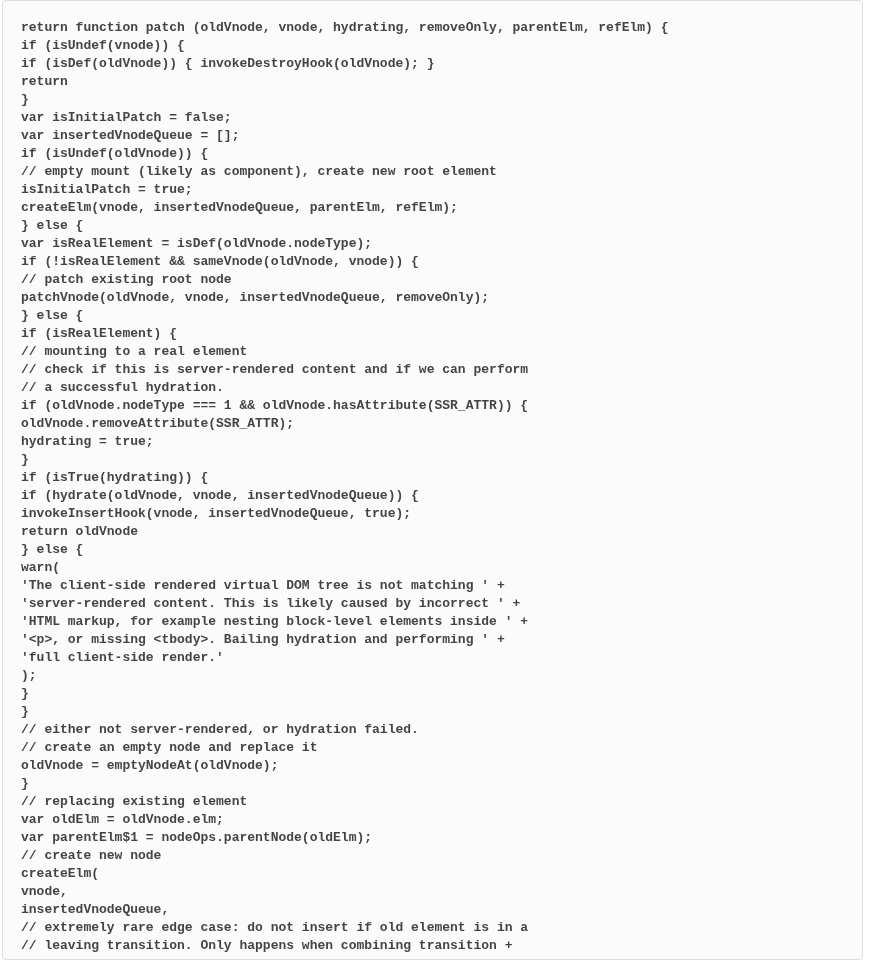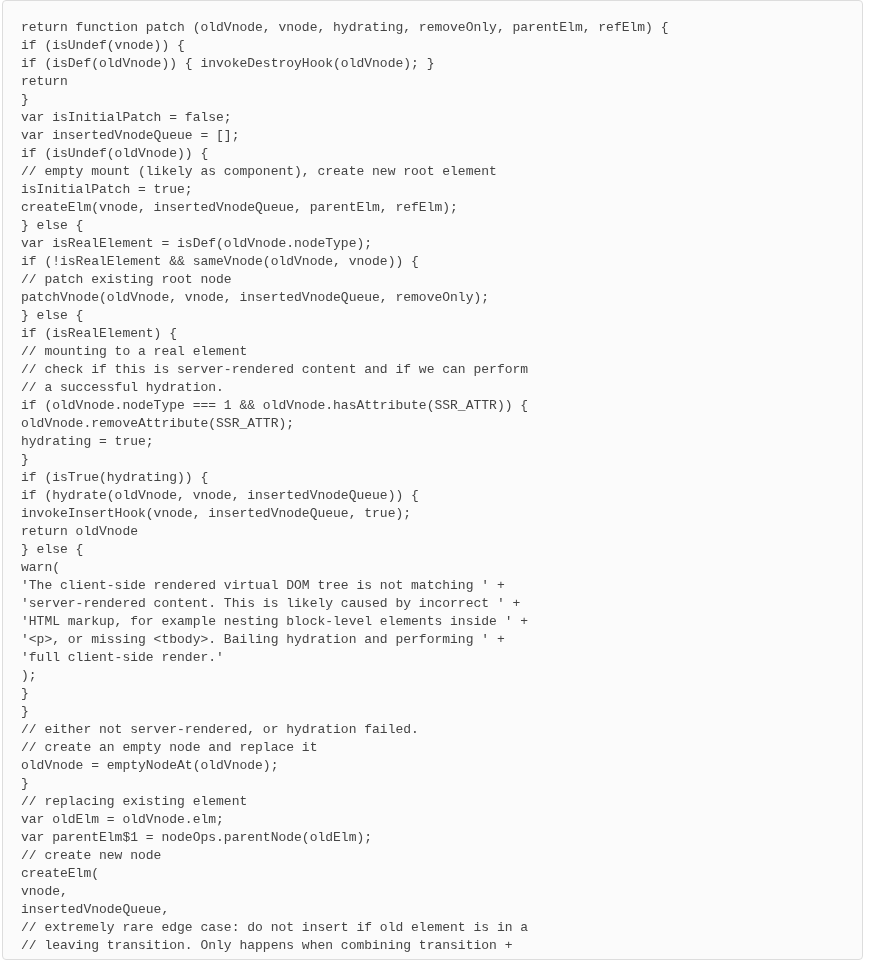--- a/index.html
+++ b/index.html
@@ -25,20 +25,21 @@
   pre.code {
     margin: 0;
     font-family: "Consolas", "Menlo", "Courier New", monospace;
     font-size: 13px;
     line-height: 18px;
     color: #444;
     white-space: pre;
   }
   pre.code .line {
     display: block;
+    font-weight: bold;
   }
 </style>
 </head>
 <body>
 
 <div class="page">
   <div class="code-panel">
     <pre class="code" id="code-block"><span class="line">return function patch (oldVnode, vnode, hydrating, removeOnly, parentElm, refElm) {</span><span class="line">if (isUndef(vnode)) {</span><span class="line">if (isDef(oldVnode)) { invokeDestroyHook(oldVnode); }</span><span class="line">return</span><span class="line">}</span><span class="line">var isInitialPatch = false;</span><span class="line">var insertedVnodeQueue = [];</span><span class="line">if (isUndef(oldVnode)) {</span><span class="line">// empty mount (likely as component), create new root element</span><span class="line">isInitialPatch = true;</span><span class="line">createElm(vnode, insertedVnodeQueue, parentElm, refElm);</span><span class="line">} else {</span><span class="line">var isRealElement = isDef(oldVnode.nodeType);</span><span class="line">if (!isRealElement &amp;&amp; sameVnode(oldVnode, vnode)) {</span><span class="line">// patch existing root node</span><span class="line">patchVnode(oldVnode, vnode, insertedVnodeQueue, removeOnly);</span><span class="line">} else {</span><span class="line">if (isRealElement) {</span><span class="line">// mounting to a real element</span><span class="line">// check if this is server-rendered content and if we can perform</span><span class="line">// a successful hydration.</span><span class="line">if (oldVnode.nodeType === 1 &amp;&amp; oldVnode.hasAttribute(SSR_ATTR)) {</span><span class="line">oldVnode.removeAttribute(SSR_ATTR);</span><span class="line">hydrating = true;</span><span class="line">}</span><span class="line">if (isTrue(hydrating)) {</span><span class="line">if (hydrate(oldVnode, vnode, insertedVnodeQueue)) {</span><span class="line">invokeInsertHook(vnode, insertedVnodeQueue, true);</span><span class="line">return oldVnode</span><span class="line">} else {</span><span class="line">warn(</span><span class="line">'The client-side rendered virtual DOM tree is not matching ' +</span><span class="line">'server-rendered content. This is likely caused by incorrect ' +</span><span class="line">'HTML markup, for example nesting block-level elements inside ' +</span><span class="line">'&lt;p&gt;, or missing &lt;tbody&gt;. Bailing hydration and performing ' +</span><span class="line">'full client-side render.'</span><span class="line">);</span><span class="line">}</span><span class="line">}</span><span class="line">// either not server-rendered, or hydration failed.</span><span class="line">// create an empty node and replace it</span><span class="line">oldVnode = emptyNodeAt(oldVnode);</span><span class="line">}</span><span class="line">// replacing existing element</span><span class="line">var oldElm = oldVnode.elm;</span><span class="line">var parentElm$1 = nodeOps.parentNode(oldElm);</span><span class="line">// create new node</span><span class="line">createElm(</span><span class="line">vnode,</span><span class="line">insertedVnodeQueue,</span><span class="line">// extremely rare edge case: do not insert if old element is in a</span><span class="line">// leaving transition. Only happens when combining transition +</span></pre>
   </div>
 </div>

